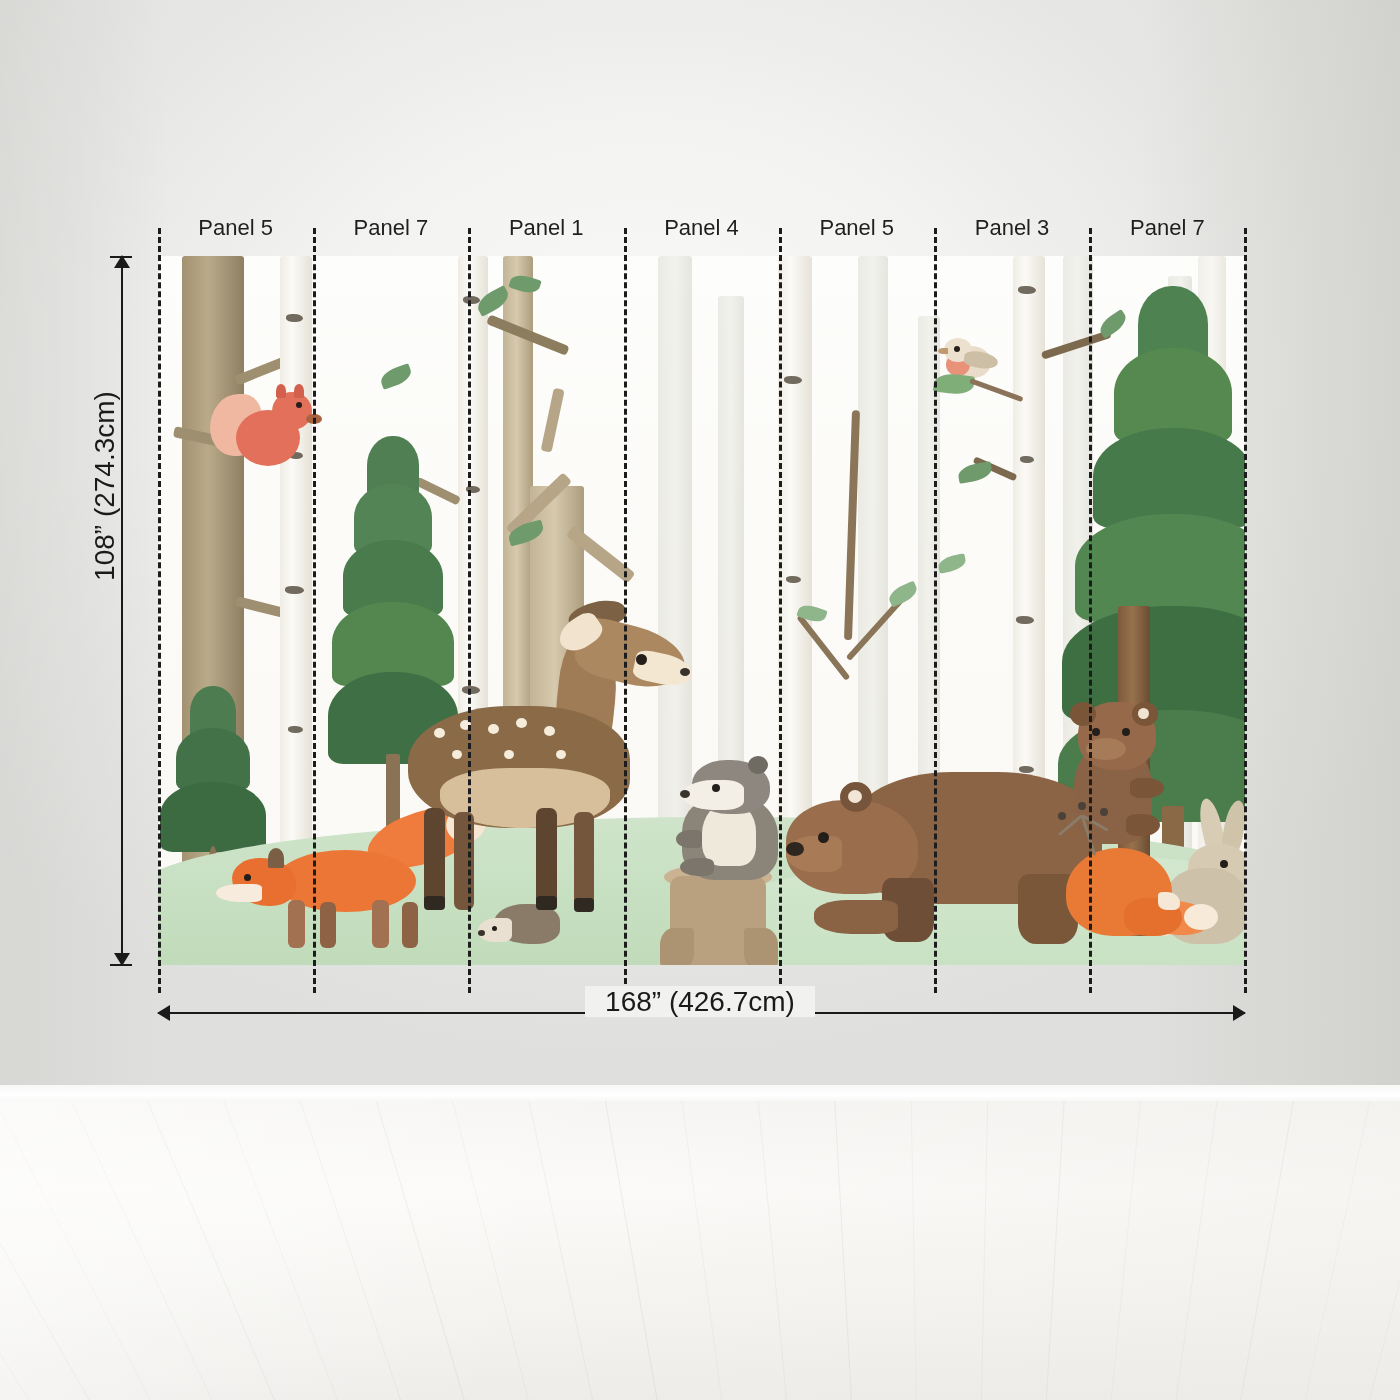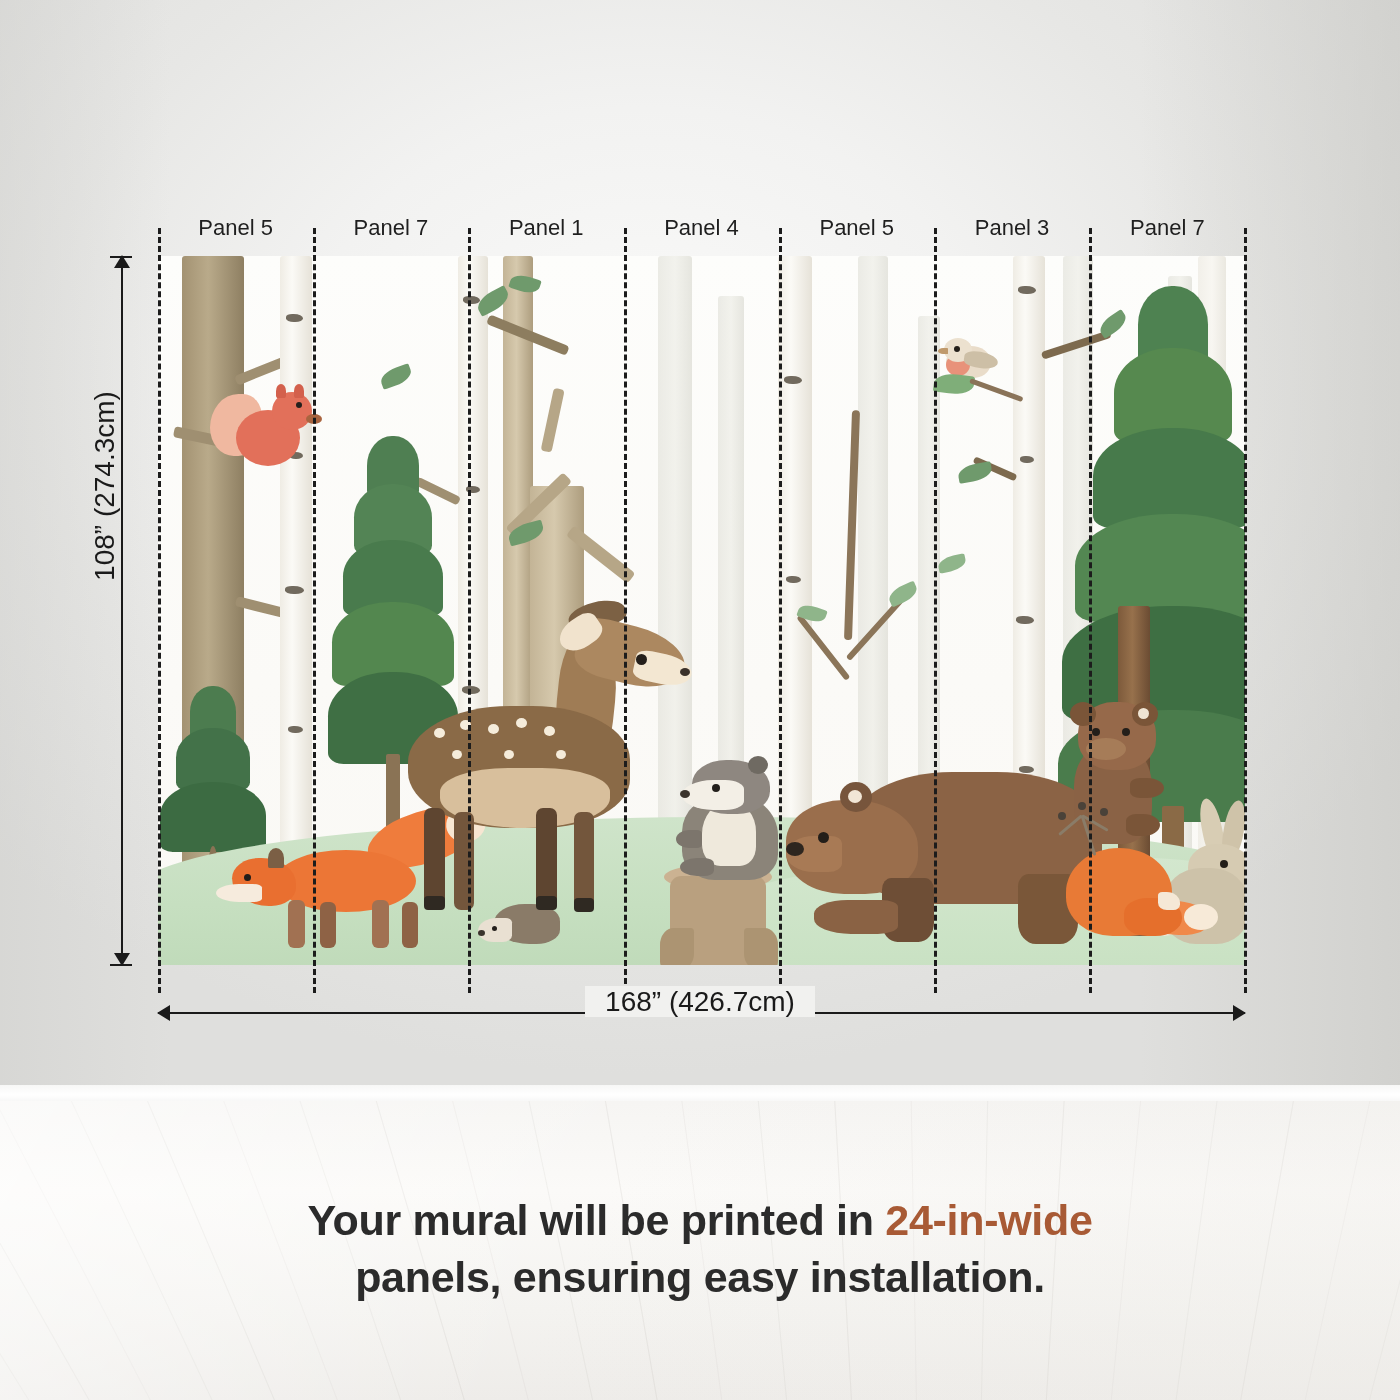--- a/index.html
+++ b/index.html
@@ -509,18 +509,14 @@
   <div class="divider" style="left:1244px;"></div>
 
   <div class="cap-v" style="top:256px;"></div>
   <div class="cap-v" style="top:964px;"></div>
   <div class="dim-v"></div>
   <div class="dim-v-label">108” (274.3cm)</div>
 
   <div class="dim-h"></div>
   <div class="dim-h-label"><span>168” (426.7cm)</span></div>
 
-  <div class="caption">
-    <div><span>Your mural will be printed in </span><span class="accent">24-in-wide</span></div>
-    <div>panels, ensuring easy installation.</div>
-  </div>
 
 </div>
 
 </body></html>

